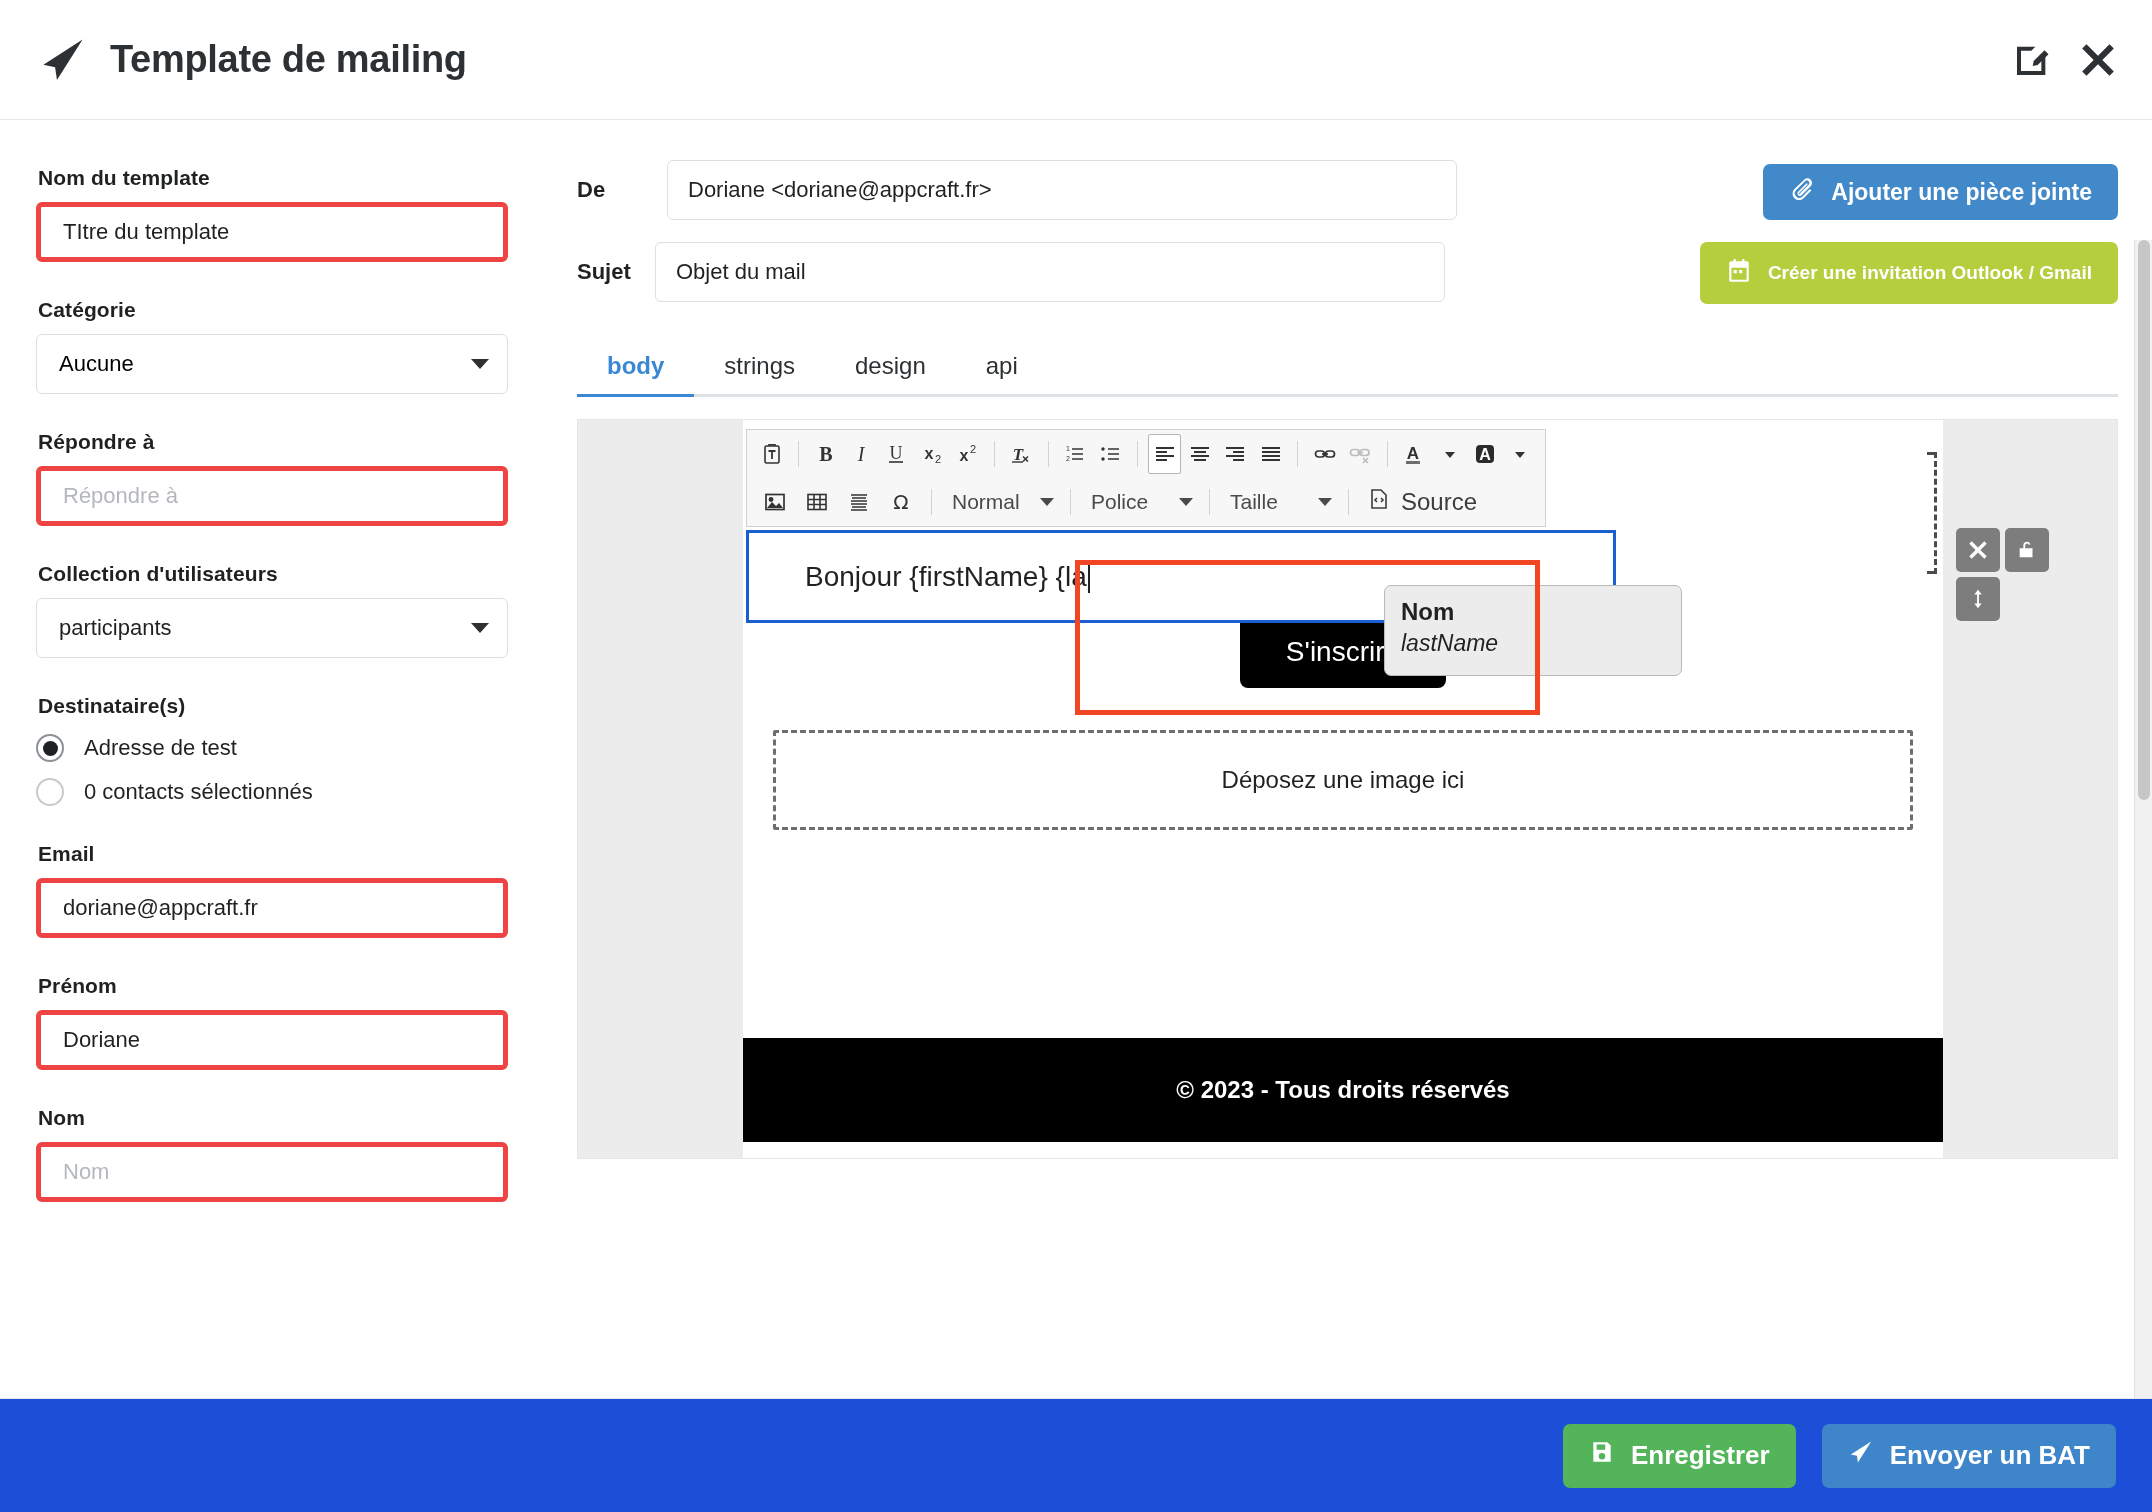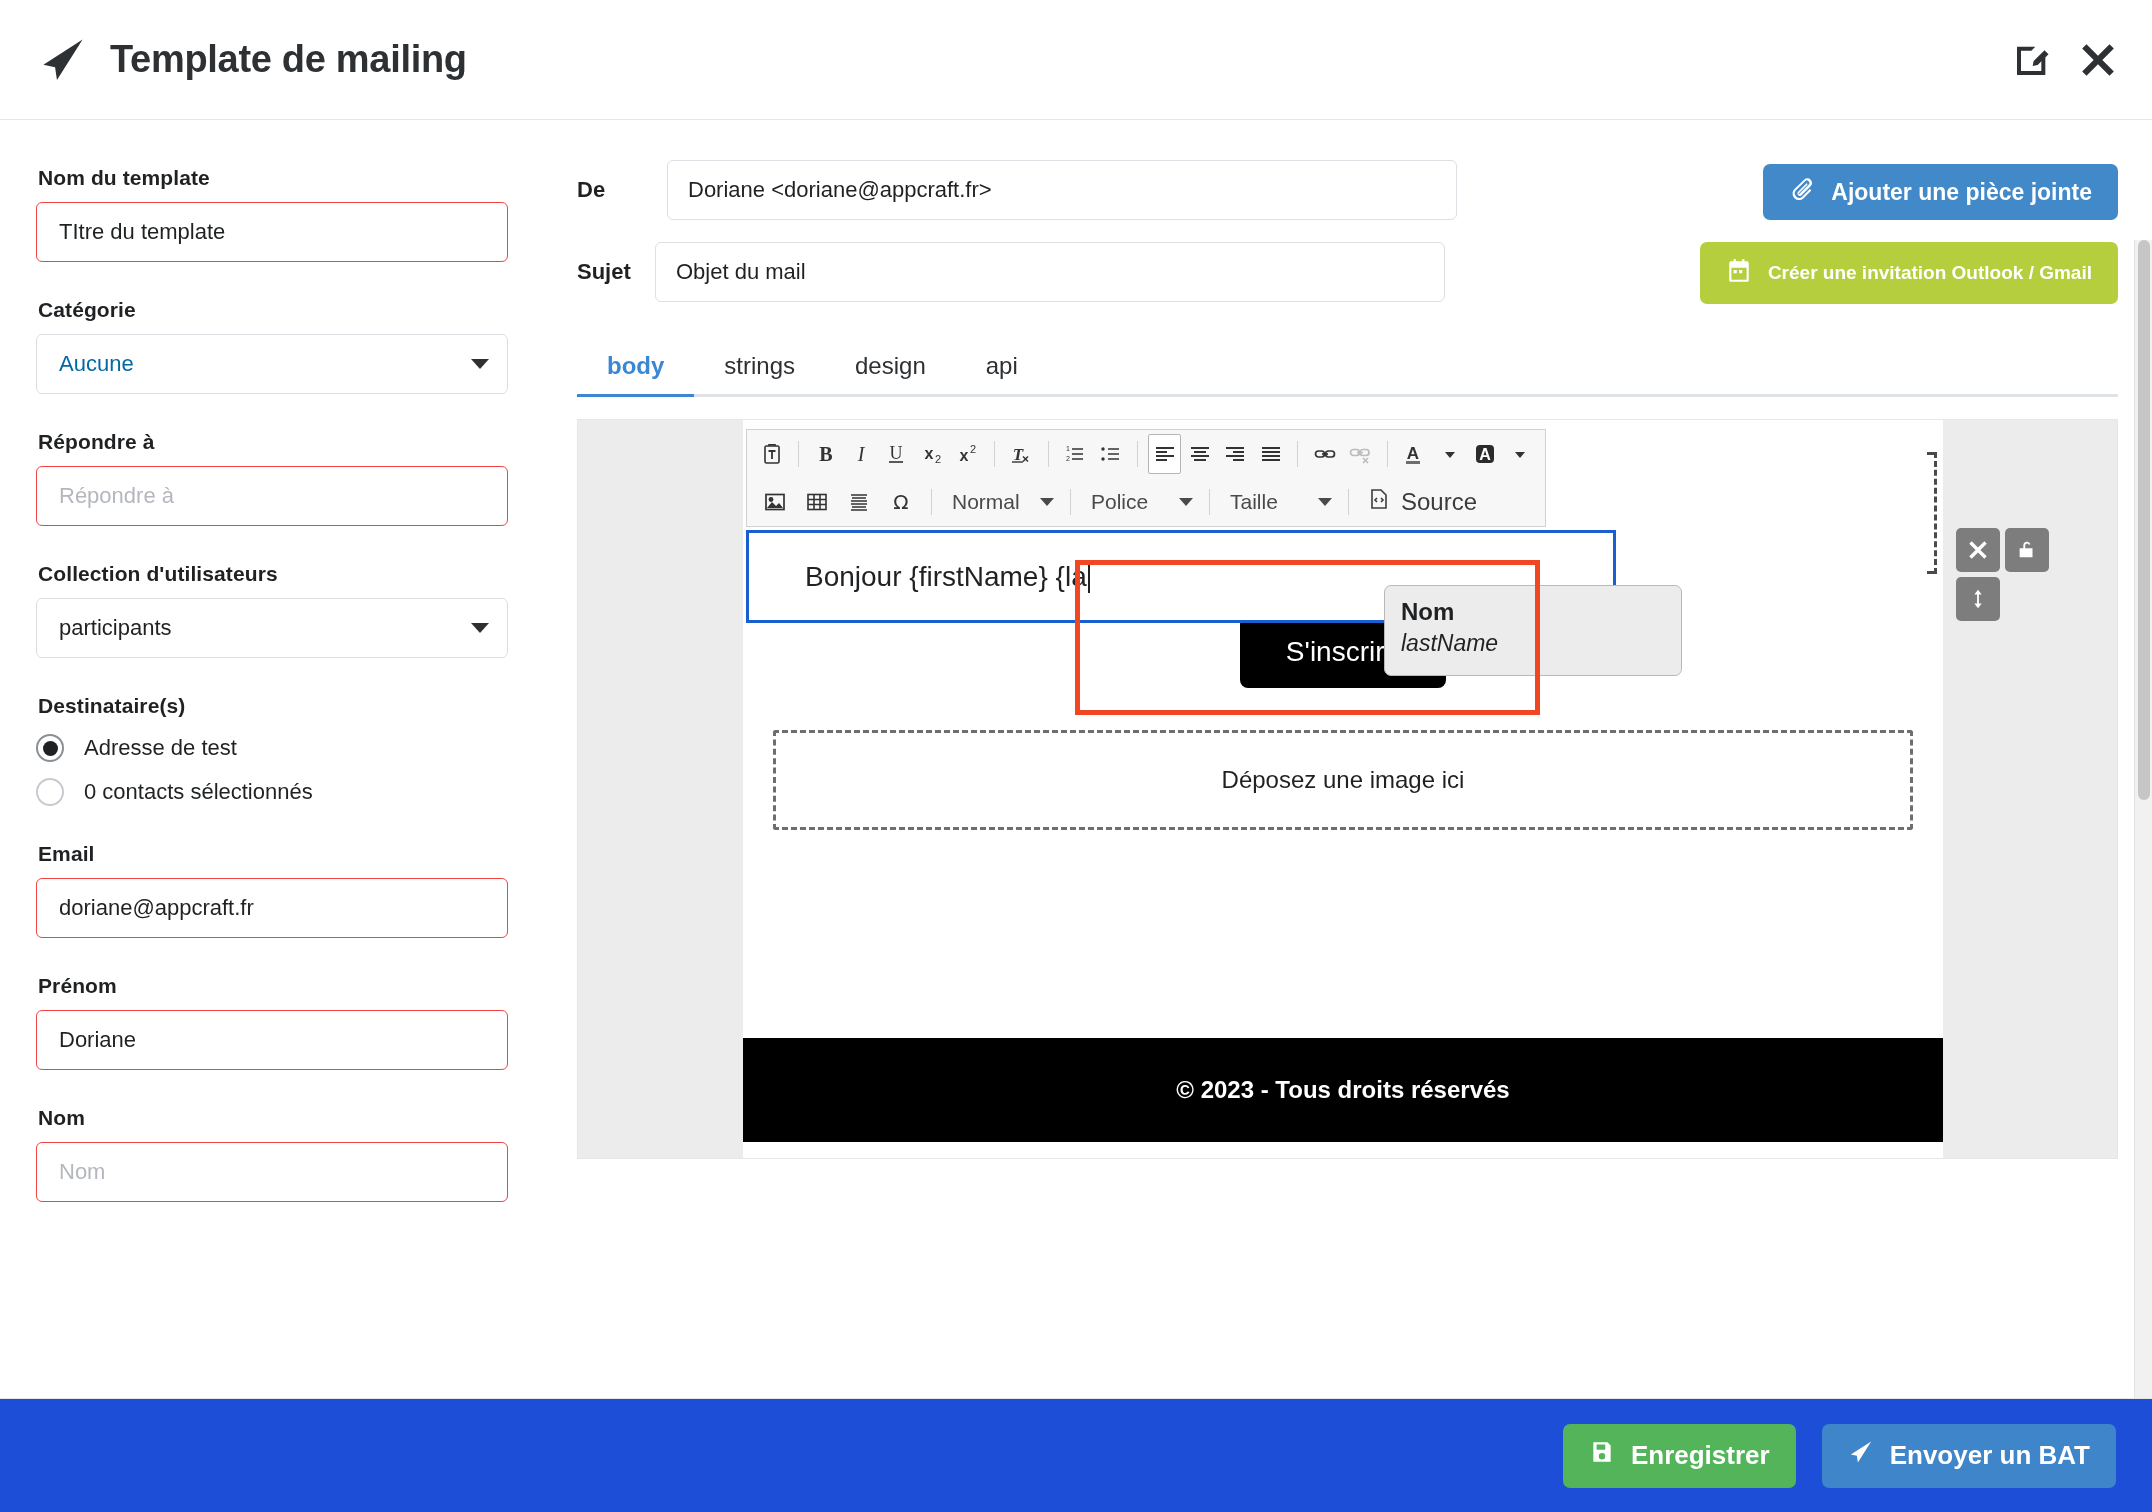--- a/index.html
+++ b/index.html
@@ -40,33 +40,33 @@
     background: #fff;
     flex: none;
   }
   .field-label {
     font-size: 21px; font-weight: bold; color: #1f2123;
     margin: 0 0 12px 2px; letter-spacing: 0.1px;
   }
   .field-label.sp { margin-top: 36px; }
   .input {
     width: 472px; height: 60px;
-    border: 1px solid #ef4444; border-radius: 6px;
+    border: 5px solid #ef4444; border-radius: 6px;
     background: #fff; display: flex; align-items: center;
     padding: 0 22px; font-size: 22px; color: #1f2123;
   }
   .input.placeholder { color: #b4b8bd; }
   .select {
     width: 472px; height: 60px;
     border: 1px solid #dcdfe3; border-radius: 6px;
     background: #fff; display: flex; align-items: center;
     padding: 0 18px 0 22px; font-size: 22px; color: #1f2123;
     justify-content: space-between;
   }
-  .select.placeholder .sel-val { color: #0369a1; }
+  .select.placeholder .sel-val { color: #000000; }
   .caret { width: 0; height: 0; border-left: 9px solid transparent; border-right: 9px solid transparent; border-top: 10px solid #2e3134; }
   .radio-row { display: flex; align-items: center; gap: 20px; margin-top: 16px; }
   .radio {
     width: 28px; height: 28px; border-radius: 50%;
     border: 2px solid #c7cbd0; background: #fff;
     display: flex; align-items: center; justify-content: center; flex: none;
   }
   .radio.checked { border-color: #8a9098; }
   .radio.checked::after { content: ""; width: 15px; height: 15px; border-radius: 50%; background: #1f2123; }
   .radio-label { font-size: 22px; color: #1f2123; }

